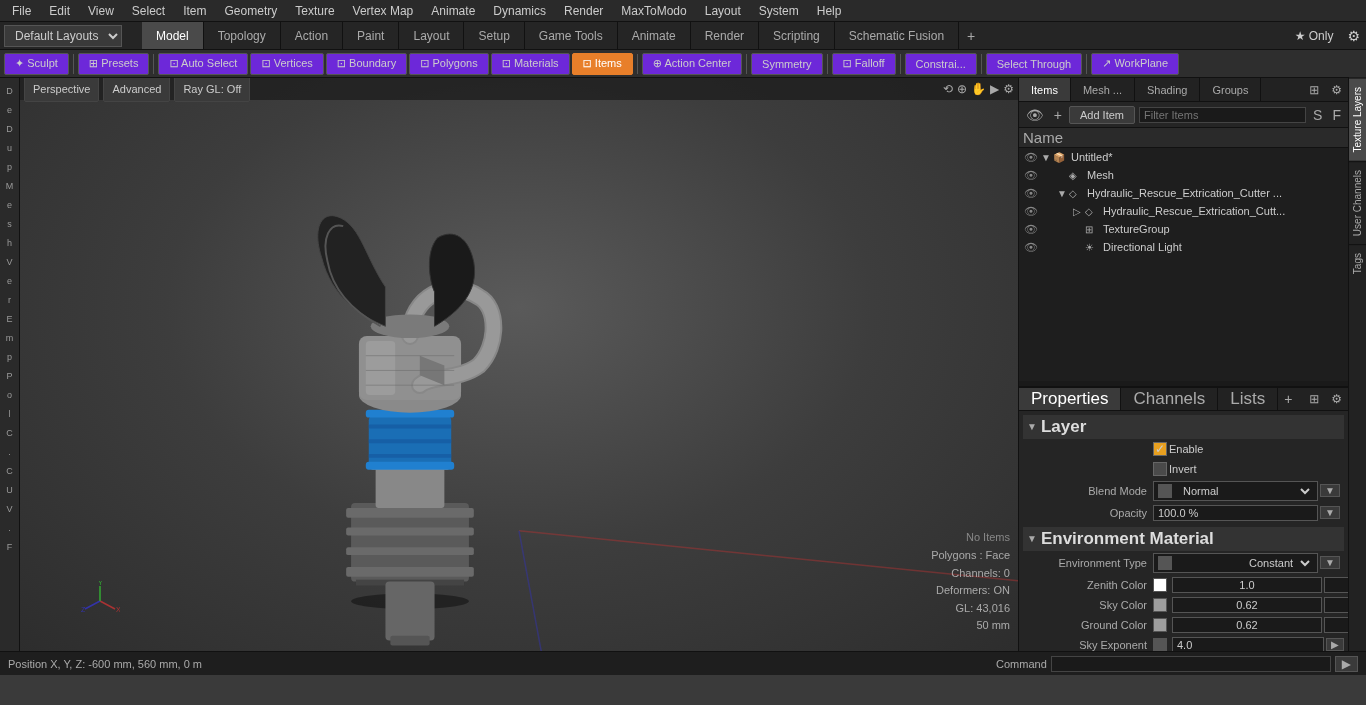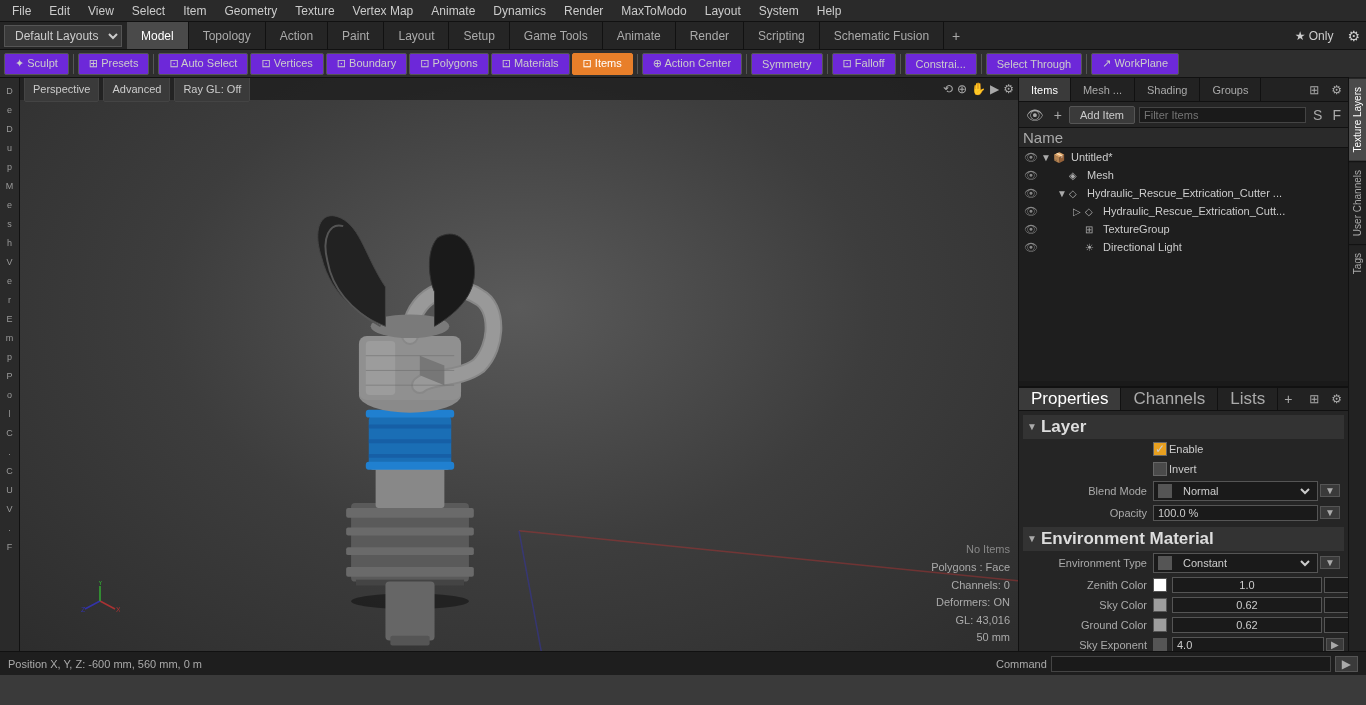--- a/index.html
+++ b/index.html
@@ -4,21 +4,21 @@
   <style>
     * { box-sizing: border-box; margin: 0; padding: 0; }
     body { background: #3a3a3a; color: #ccc; font-family: Arial, sans-serif; font-size: 12px; width: 1366px; height: 705px; overflow: hidden; }
 
     
     #menubar { display: flex; align-items: center; background: #2a2a2a; height: 22px; padding: 0 4px; gap: 2px; border-bottom: 1px solid #111; }
     .menu-item { padding: 2px 8px; color: #ccc; cursor: pointer; font-size: 12px; }
 
     
     #tabbar { display: flex; align-items: center; background: #252525; height: 28px; border-bottom: 1px solid #111; }
-    .layout-select { background: #3a3a3a; color: #ccc; border: 1px solid #555; padding: 2px 6px; font-size: 12px; margin-left: 4px; margin-right: 5px; }
+    .layout-select { background: #3a3a3a; color: #ccc; border: 1px solid #555; padding: 2px 6px; font-size: 12px; margin-left: 4px; margin-right: 20px; }
     .tab { padding: 4px 14px; color: #aaa; cursor: pointer; font-size: 12px; border-right: 1px solid #111; height: 100%; display: flex; align-items: center; }
     .tab.active { background: #4a4a4a; color: #fff; }
     .tab-add { padding: 4px 8px; color: #aaa; cursor: pointer; font-size: 14px; }
     .star-label { margin-left: auto; margin-right: 8px; color: #ccc; font-size: 12px; }
     .settings-btn { color: #ccc; font-size: 14px; cursor: pointer; padding: 0 6px; }
 
     
     #toolbar { display: flex; align-items: center; background: #2e2e2e; height: 28px; border-bottom: 1px solid #111; gap: 2px; padding: 0 4px; }
     .tool-btn { padding: 2px 10px; color: #ccc; background: #6d28d9; border: 1px solid #555; cursor: pointer; font-size: 11px; border-radius: 2px; height: 22px; display: flex; align-items: center; gap: 3px; }
     .tool-btn.active { background: #e87f2a; color: #fff; border-color: #e87f2a; }
@@ -36,21 +36,21 @@
     .viewport-toolbar { display: flex; align-items: center; background: rgba(30,30,30,0.8); height: 22px; padding: 0 4px; gap: 4px; position: absolute; top: 0; left: 0; right: 0; z-index: 10; }
     .vp-btn { padding: 6px 8px; color: #ccc; background: #3a3a3a; border: 1px solid #444; cursor: pointer; font-size: 11px; border-radius: 2px; }
     .vp-icons { margin-left: auto; display: flex; gap: 4px; align-items: center; }
     .vp-icon { color: #aaa; font-size: 12px; cursor: pointer; }
     .scene-bg { width: 100%; height: 100%; background: radial-gradient(ellipse at 50% 40%, #5a5a5a 0%, #3d3d3d 50%, #2d2d2d 100%); position: absolute; }
 
     
     .grid-svg { position: absolute; bottom: 0; left: 0; width: 100%; height: 100%; pointer-events: none; }
 
     
-    .viewport-status { position: absolute; bottom: 4px; right: 8px; color: #aaa; font-size: 11px; text-align: right; line-height: 1.6; }
+    .viewport-status { position: absolute; bottom: 16px; right: 8px; color: #aaa; font-size: 11px; text-align: right; line-height: 1.6; }
     .status-noi { color: #888; }
 
     
     .axis-indicator { position: absolute; bottom: 30px; left: 60px; width: 40px; height: 40px; }
 
     
     #right-panel { width: 330px; background: #2a2a2a; border-left: 1px solid #111; display: flex; flex-direction: column; }
 
     
     .rp-tabs { display: flex; align-items: center; background: #222; height: 24px; border-bottom: 1px solid #111; }
@@ -457,21 +457,21 @@
         <div class="props-section-header">
           <span class="props-section-arrow">▼</span>
           <span class="props-section-label">Environment Material</span>
         </div>
 
         <div class="props-row">
           <span class="props-label">Environment Type</span>
           <div class="props-control">
             <div style="display:flex;align-items:center;flex:1;background:#1a1a1a;border:1px solid #555;padding:1px 4px;">
               <div class="color-swatch" style="background:#555;"></div>
-              <select class="props-select" style="border:none;background:transparent;flex:1;">
+              <select class="props-select" style="border:none;background:transparent;flex:1;text-align:right;">
                 <option>Constant</option>
               </select>
             </div>
             <button class="props-arrow-btn">▼</button>
           </div>
         </div>
 
         <div class="props-row">
           <span class="props-label">Zenith Color</span>
           <div class="props-control">

